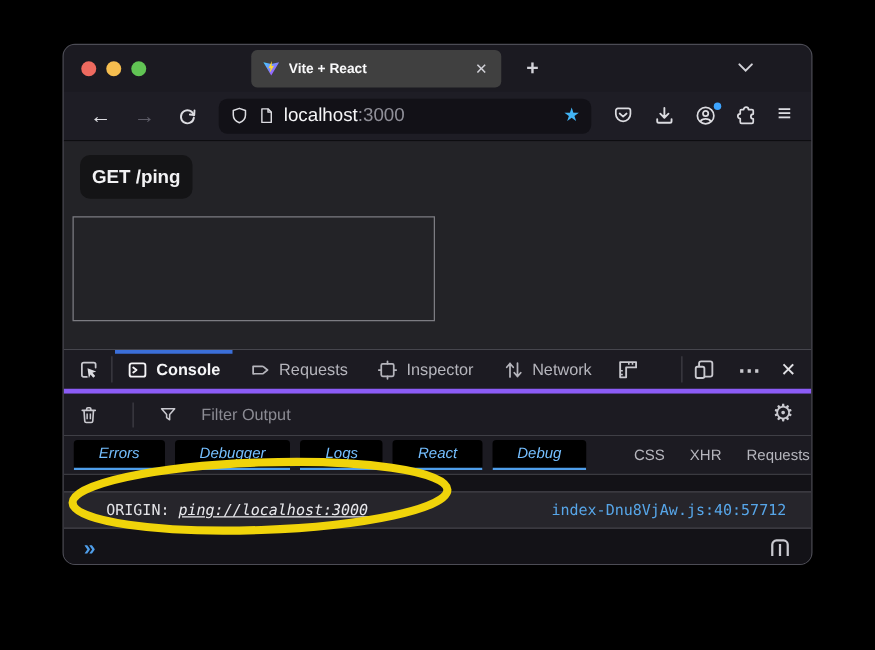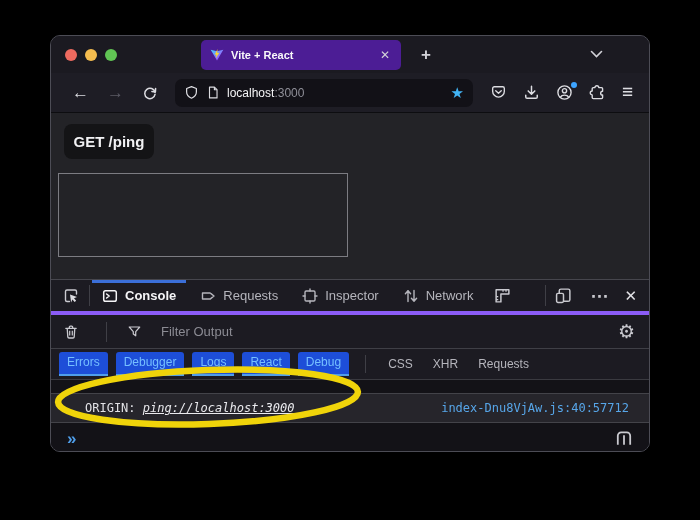--- a/index.html
+++ b/index.html
@@ -12,38 +12,38 @@
             overflow:hidden; box-shadow:0 12px 30px rgba(0,0,0,.65);
             display:flex; flex-direction:column; }
 
   
   .titlebar { height:37px; background:#1b1a21; display:flex; align-items:center;
               flex:none; position:relative; }
   .traffic { display:flex; gap:8px; padding:0 12px 0 14px; }
   .light { width:12px; height:12px; border-radius:50%; }
   .light.red { background:#ee6a5f; } .light.yellow { background:#f5bd4f; }
   .light.green { background:#61c454; }
-  .tab { margin-left:72px; width:200px; height:30px; background:#4c1d95; border-radius:5px;
+  .tab { margin-left:72px; width:200px; height:30px; background:#404040; border-radius:5px;
          display:flex; align-items:center; padding:0 9px; gap:7px; }
   .tab-title { color:#f9f9fa; font-size:11px; font-weight:bold; flex:1;
                white-space:nowrap; overflow:hidden; }
   .tab-close { color:#d2d2d8; font-size:12px; line-height:1; padding:2px; }
   .newtab { color:#d2d2d8; font-size:17px; font-weight:bold; margin-left:14px; padding:2px 6px; }
   .tab-overflow { position:absolute; right:46px; top:0; height:37px; display:flex;
                   align-items:center; color:#d2d2d8; }
 
   
   .navbar { height:40px; background:#1e1d25; display:flex; align-items:center;
             padding:0 12px; flex:none; border-bottom:1px solid #0d0d10; }
   .nav-btn { color:#dcdce1; font-size:17px; padding:0 9px; line-height:1; }
   .nav-btn.disabled { color:#5c5b66; }
   .nav-btn svg { display:block; }
   .urlbar { margin-left:8px; width:298px; height:28px; background:#121117; border-radius:7px;
             display:flex; align-items:center; padding:0 9px; gap:7px; }
-  .url-text { font-size:12px; flex:1; white-space:nowrap; }
+  .url-text { font-size:15px; flex:1; white-space:nowrap; }
   .url-host { color:#f5f5f7; } .url-port { color:#8f8f98; }
   .star { color:#42b4f5; font-size:15px; line-height:1; }
   .nav-right { display:flex; align-items:center; gap:8px; margin-left:auto; }
   .nav-icon { padding:3px 4px; position:relative; }
   .nav-icon svg { display:block; }
   .notif-dot { position:absolute; top:1px; right:0; width:6px; height:6px;
                border-radius:50%; background:#3da4ff; }
   .hamburger { color:#dcdce1; font-size:19px; line-height:1; padding:0 4px 2px 4px; }
 
   
@@ -74,22 +74,22 @@
   .dt-filter { height:34px; background:#1c1b22; border-bottom:1px solid #3f3f46;
                display:flex; align-items:center; padding:0 10px; flex:none;gap:12px; }
   .filter-input { flex:1; background:transparent; border:none; outline:none;
                   color:#d7d7db; font-size:13px; margin-left:7px;
                   font-family:"Liberation Sans",sans-serif; }
   .filter-input::placeholder { color:#8b8b93; }
   .gear { color:#c9c9cf; font-size:19px; line-height:1; padding:0 4px; }
 
   .dt-pills { height:31px; background:#1c1b22; border-bottom:1px solid #3a3a40;
               display:flex; align-items:center; padding:0 8px; gap:8px; flex:none; }
-  .pill { background:#1d4ed8; color:#75bfff; font-size:12px; padding:4px 8px;
-          border-radius:3px 3px 0 0; border-bottom:2px solid #4f9eea; line-height:1.1; }
+  .pill { background:#000000; color:#75bfff; font-size:12px; padding:4px 20px;
+          border-radius:3px 3px 0 0; border-bottom:2px solid #4f9eea; line-height:1.1;font-style:italic; }
   .typef { color:#b5b5bc; font-size:12px; padding:4px 6px; }
   .pill-sep { width:1px; height:18px; background:#3f3f46; margin:0 8px; }
 
   .dt-console { flex:1; display:flex; flex-direction:column; background:#131217; }
   .msg-row { height:30px; background:#26252b; border-top:1px solid #434349;
              border-bottom:1px solid #434349; display:flex; align-items:center;
              padding:0 20px 0 34px; font-family:"DejaVu Sans Mono",monospace;
              font-size:12px; flex:none;margin-top:13px; }
   .msg-prefix { color:#e2e2e6; white-space:pre; }
   .msg-link { color:#eaeaee; font-style:italic; text-decoration:underline; }

